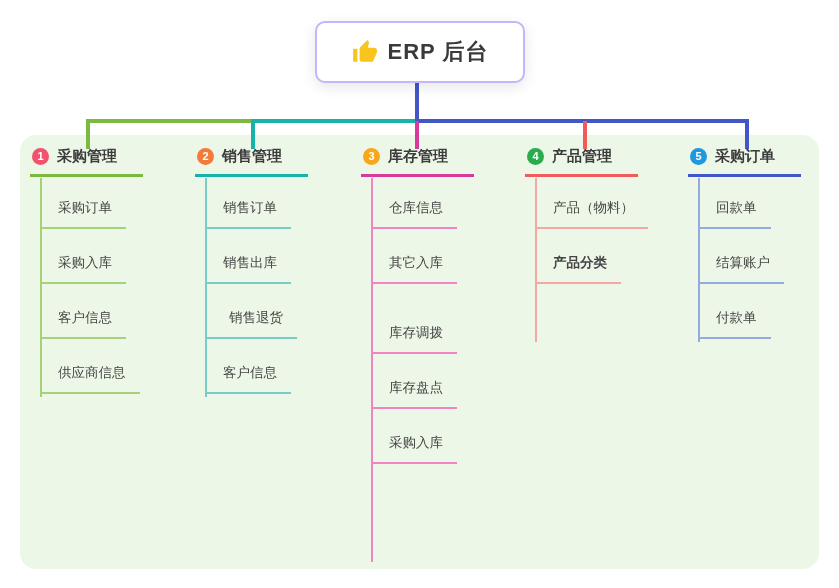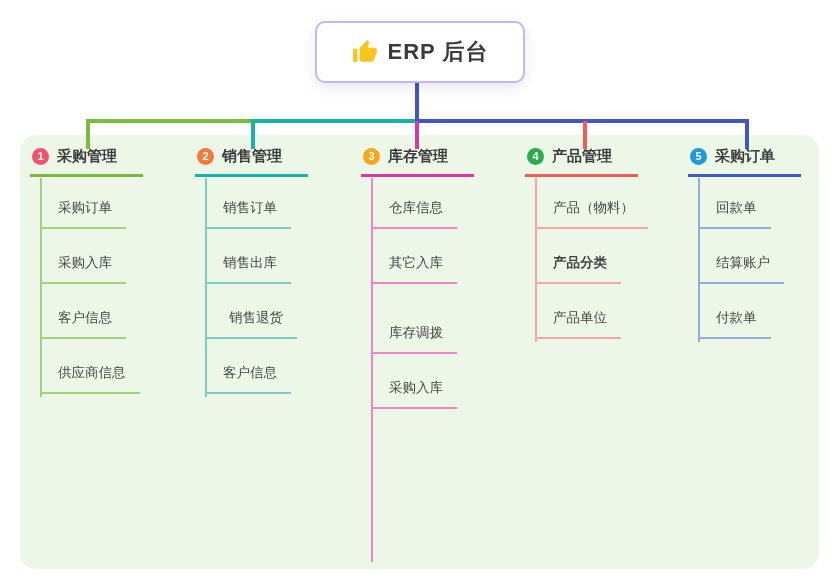--- a/index.html
+++ b/index.html
@@ -82,29 +82,29 @@
           <li style="border-bottom-color: rgb(123, 204, 198); padding-left: 24px;">销售退货</li>
           <li style="border-bottom-color: rgb(123, 204, 198);">客户信息</li>
         </ul></div>
       <div class="branch" style="left: 361px;"><div class="branch-header" style="border-bottom-color: rgb(216, 57, 157);">
           <span class="badge" style="background: rgb(246, 167, 28);">3</span>
           <span class="branch-label">库存管理</span>
         </div><div class="vline" style="background: rgb(239, 133, 194); height: 384px;"></div><ul class="children">
           <li style="border-bottom-color: rgb(239, 133, 194);">仓库信息</li>
           <li style="border-bottom-color: rgb(239, 133, 194);">其它入库</li>
           <li style="border-bottom-color: rgb(239, 133, 194); margin-top: 40px;">库存调拨</li>
+          <li style="border-bottom-color: rgb(239, 133, 194);">库存盘点</li>
           <li style="border-bottom-color: rgb(239, 133, 194);">采购入库</li>
         </ul></div>
       <div class="branch" style="left: 525px;"><div class="branch-header" style="border-bottom-color: rgb(240, 92, 92);">
           <span class="badge" style="background: rgb(43, 171, 78);">4</span>
           <span class="branch-label">产品管理</span>
         </div><div class="vline" style="background: rgb(247, 166, 163); height: 164px;"></div><ul class="children">
           <li style="border-bottom-color: rgb(247, 166, 163);">产品（物料）</li>
           <li style="border-bottom-color: rgb(247, 166, 163); font-weight: bold;">产品分类</li>
-          <li style="border-bottom-color: rgb(247, 166, 163);">产品单位</li>
         </ul></div>
       <div class="branch" style="left: 688px;"><div class="branch-header" style="border-bottom-color: rgb(65, 86, 201);">
           <span class="badge" style="background: rgb(31, 152, 221);">5</span>
           <span class="branch-label">采购订单</span>
         </div><div class="vline" style="background: rgb(149, 171, 221); height: 164px;"></div><ul class="children">
           <li style="border-bottom-color: rgb(149, 171, 221);">回款单</li>
           <li style="border-bottom-color: rgb(149, 171, 221);">结算账户</li>
           <li style="border-bottom-color: rgb(149, 171, 221);">付款单</li>
         </ul></div>
     </div>

